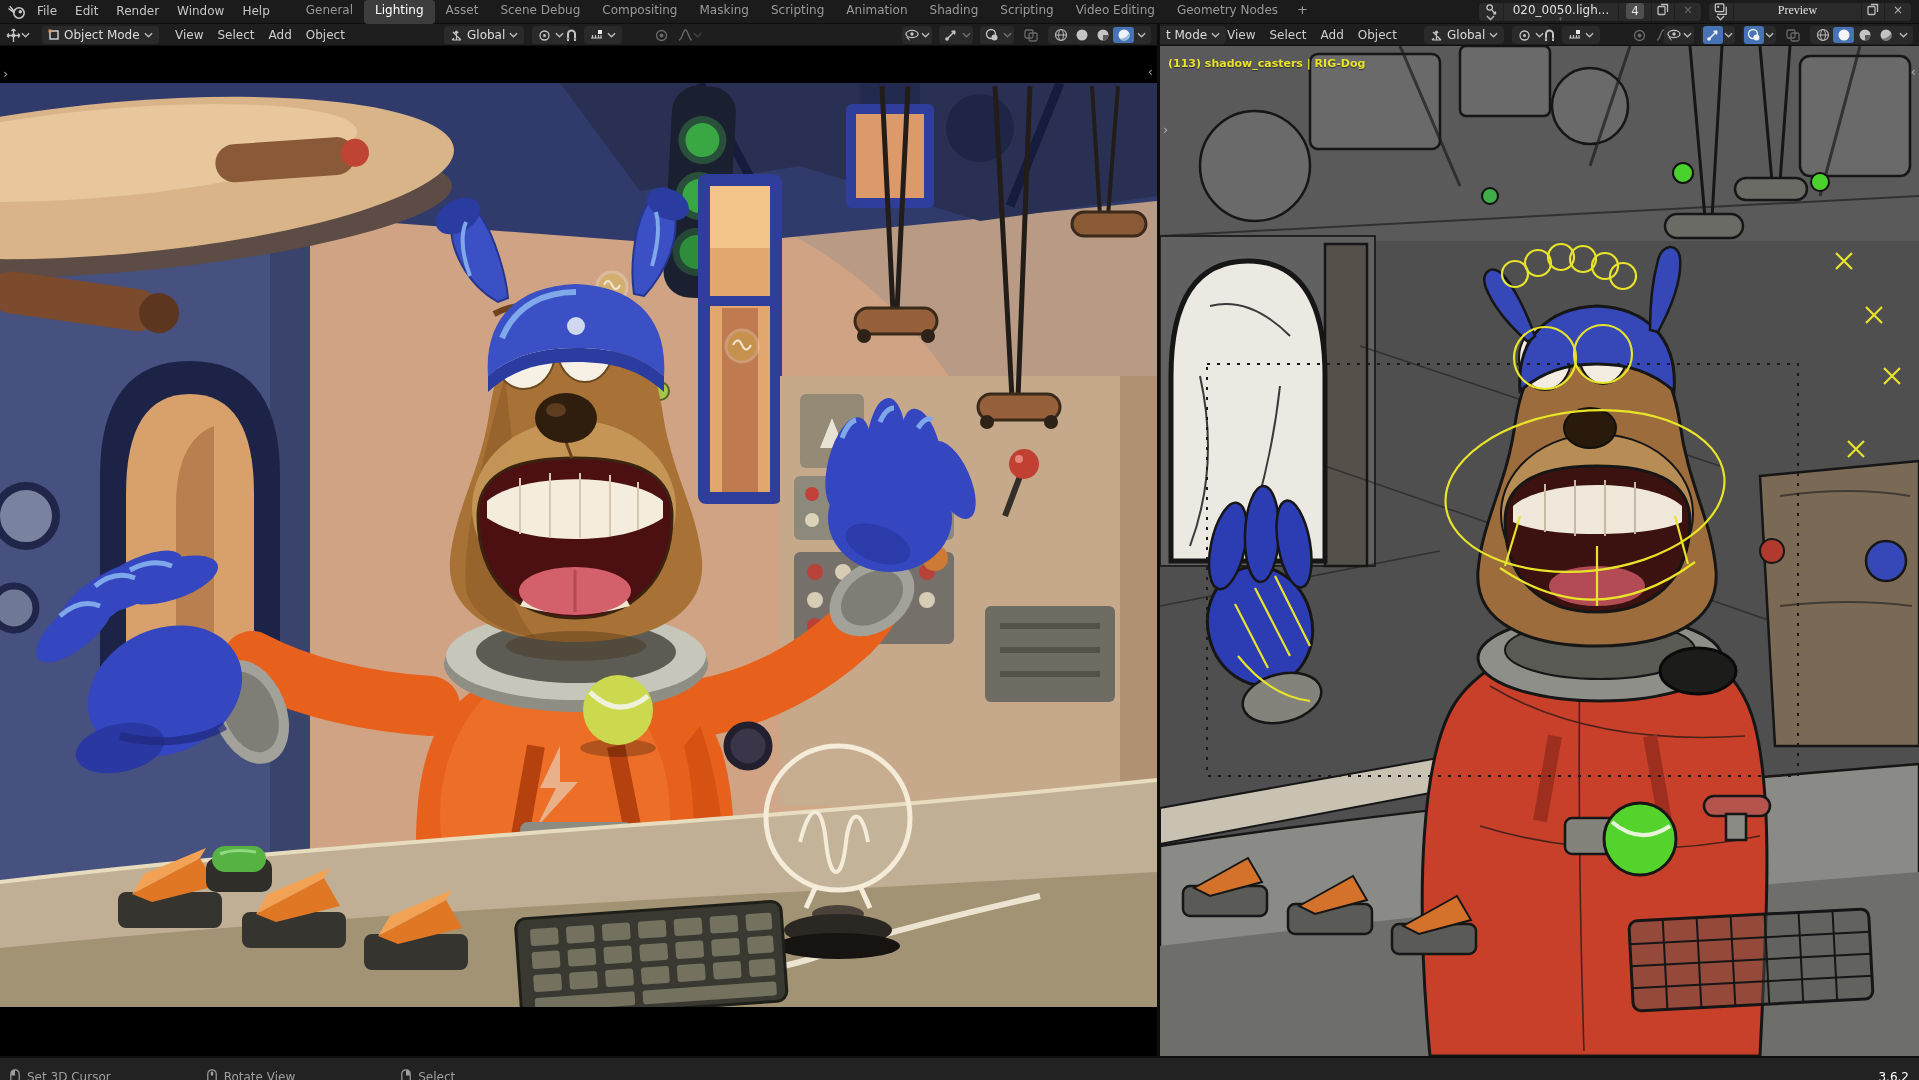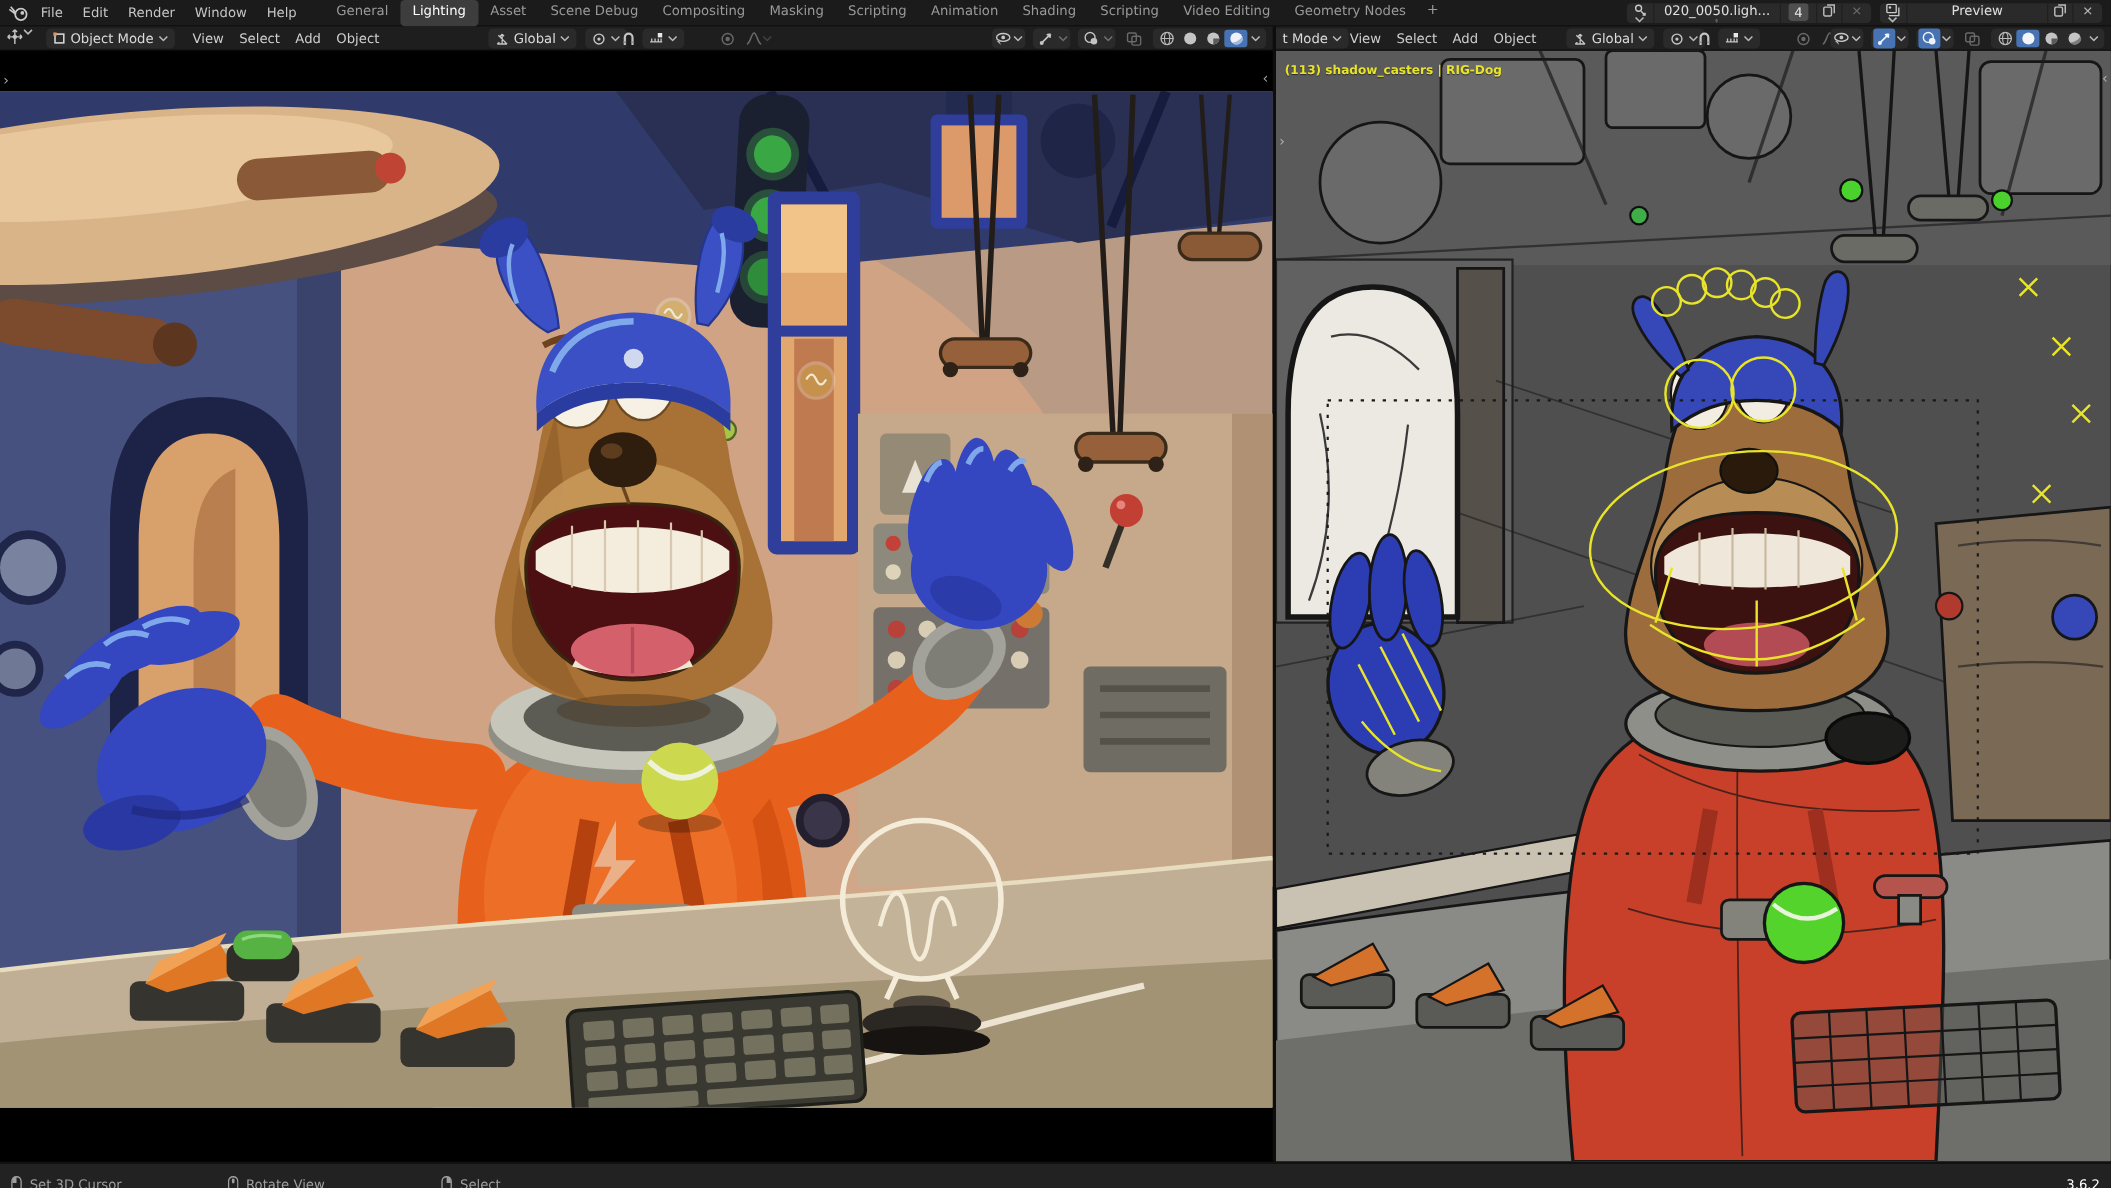--- a/index.html
+++ b/index.html
@@ -23,21 +23,21 @@
   .idgroup .txt { color:#e0e0e0; padding:0 4px; white-space:nowrap; }
   .badge { background:#4f4f4f; color:#e8e8e8; border-radius:3px; padding:0 5px; height:16px;
     line-height:16px; margin:0 2px; }
   .dim { opacity:.45; }
   .xglyph { color:#b8b8b8; font-size:12px; padding:0 3px; }
   .areas { display:flex; height:1033px; background:#0d0d0d; }
   .area { position:relative; }
   .area-left { width:1157px; }
   .area-right { width:759px; margin-left:3px; }
   .vph { position:relative; height:22px; background:var(--header-bg); border-bottom:1px solid #0e0e0e; }
-  .g { position:absolute; top:2px; height:18px; display:flex; align-items:flex-start; }
+  .g { position:absolute; top:2px; height:18px; display:flex; align-items:center; }
   .chip { display:flex; align-items:center; gap:4px; background:var(--widget-bg); border-radius:4px;
     height:18px; padding:0 6px; white-space:nowrap; color:#dcdcdc; }
   .chip.cut { border-radius:0 4px 4px 0; }
   .hmenu { padding:0 7px; color:#cfcfcf; line-height:18px; white-space:nowrap; }
   .ibtn { display:flex; align-items:center; justify-content:center; height:18px; padding:0 3px; border-radius:3px; }
   .ibtn.act { background:var(--accent-blue); }
   .igrp { display:flex; align-items:center; background:var(--widget-bg); border-radius:4px; height:18px; padding:0 2px; gap:1px; }
   .chev { width:9px; height:6px; }
   .chev path { fill:none; stroke:#b9b9b9; stroke-width:1.6; }
   .dim .chev path, .chev.dimc path { stroke:#6f6f6f; }
@@ -122,21 +122,21 @@
     <div class="seg">
       <svg width="14" height="13" viewBox="0 0 14 13">
           <rect x="1" y="1" width="9" height="8" rx="1" fill="none" stroke="#c9c9c9" stroke-width="1.3"></rect>
           <circle cx="4" cy="4" r="1.2" fill="#c9c9c9"></circle>
           <path d="M3,12 L12.5,12 L12.5,4" fill="none" stroke="#c9c9c9" stroke-width="1.3"></path>
         </svg>
       <svg class="chev" viewBox="0 0 10 6">
           <path d="M1,1 L5,5 L9,1"></path>
         </svg>
     </div>
-    <div class="seg" style="min-width:128px;">
+    <div class="seg" style="min-width:128px;font-family:Liberation Serif, serif;">
       <span class="txt">Preview</span>
     </div>
     <div class="seg">
       <svg width="12" height="13" viewBox="0 0 12 13">
           <rect x="1" y="3.5" width="7" height="8" rx="1" fill="none" stroke="#bdbdbd" stroke-width="1.3"></rect>
           <path d="M4,1.5 L10.5,1.5 L10.5,9" fill="none" stroke="#bdbdbd" stroke-width="1.3"></path>
         </svg>
     </div>
     <div class="seg">
         <span class="xglyph">×</span>

